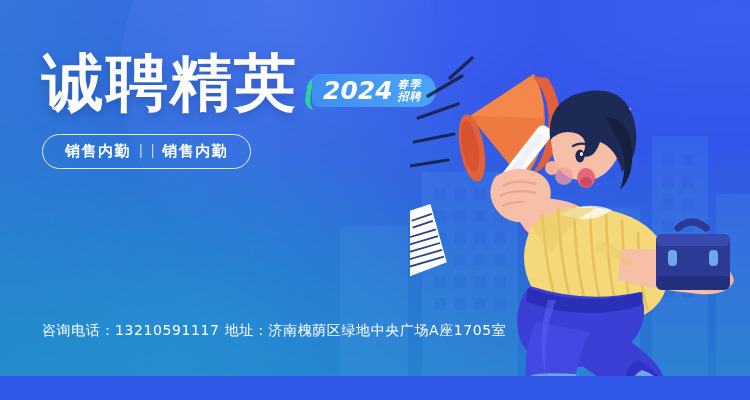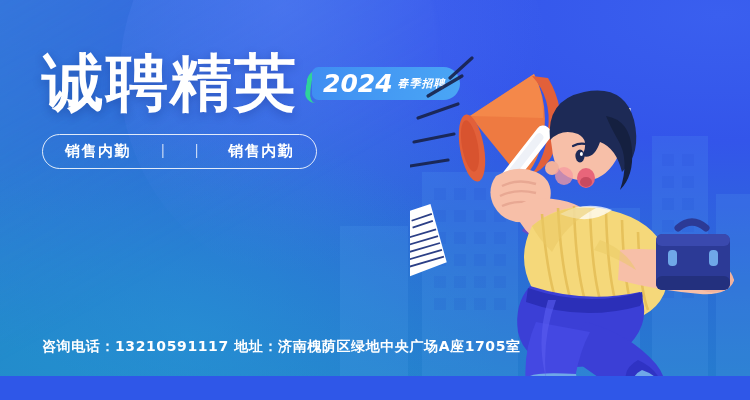--- a/index.html
+++ b/index.html
@@ -57,42 +57,42 @@
 
   .brandbox { margin-left:14px; padding-top:6px; }
 
   .brand {
     font-size:21px; color:#ffffff; font-weight:bold;
     letter-spacing:3px; white-space:nowrap;
     font-family:"DejaVu Sans","Liberation Sans",sans-serif;
   }
 
   
-  .badge-wrap { position:relative; margin-top:9px; display:inline-block; }
+  .badge-wrap { position:relative; margin-top:16px; display:inline-block; }
   .badge-accent {
     position:absolute; left:-6px; top:2px;
     width:16px; height:34px;
     border-left:5px solid #2fd39a;
     border-top-left-radius:12px; border-bottom-left-radius:12px;
     border-top:5px solid #2fd39a;
     transform:skewX(-8deg);
   }
   .badge {
     position:relative;
     display:flex; align-items:center; gap:5px;
     background:linear-gradient(100deg,#3f8ef2,#4aa6f5);
     border-radius:7px 18px 18px 7px;
     padding:4px 14px 4px 11px;
   }
   .badge-year {
     font-size:25px; font-weight:bold; color:#fff; line-height:1;
     font-style:italic; letter-spacing:0px;
     font-family:"DejaVu Sans","Liberation Sans",sans-serif;
   }
-  .badge-season { display:flex; line-height:1.05; font-style:italic;justify-content:flex-end; }
+  .badge-season { display:flex; flex-direction:column; line-height:1.05; font-style:italic;justify-content:flex-end; }
   .badge-season span {
     font-size:11px; font-weight:bold; color:#fff; letter-spacing:1px;
     font-family:"DejaVu Sans","Liberation Sans",sans-serif;
   }
 
   
   .subhead {
     margin-top:16px;
     font-size:37px; line-height:1.05;
     color:#ffffff; font-style:italic; letter-spacing:3px;
@@ -101,36 +101,35 @@
     text-shadow:0 2px 7px rgba(12,32,110,.22);
   }
 
   
   .positions {
     margin-top:20px;
     display:inline-flex; align-items:flex-start;
     border:1.6px solid rgba(255,255,255,.85);
     border-radius:20px;
     padding:7px 22px;
-    gap:30px;
+    gap:8px;
   }
   .pos {
     font-size:15px; color:#ffffff; font-weight:bold; letter-spacing:1.5px;
     white-space:nowrap;
     font-family:"DejaVu Sans","Liberation Sans",sans-serif;
   }
   .sep { color:rgba(255,255,255,.72); font-size:14px; }
 
   
   .contact {
-    position:absolute; left:42px; top:338px;
+    position:absolute; left:42px; top:322px;
     font-size:14px; color:#ffffff; letter-spacing:.6px;
     white-space:nowrap;
     font-family:"DejaVu Sans","Liberation Sans",sans-serif;
-    font-weight:bold;
   }
 
   
   .art { position:absolute; right:0; top:0; width:340px; height:400px; }
 </style>
 </head>
 <body>
 
 <div id="banner">
 

